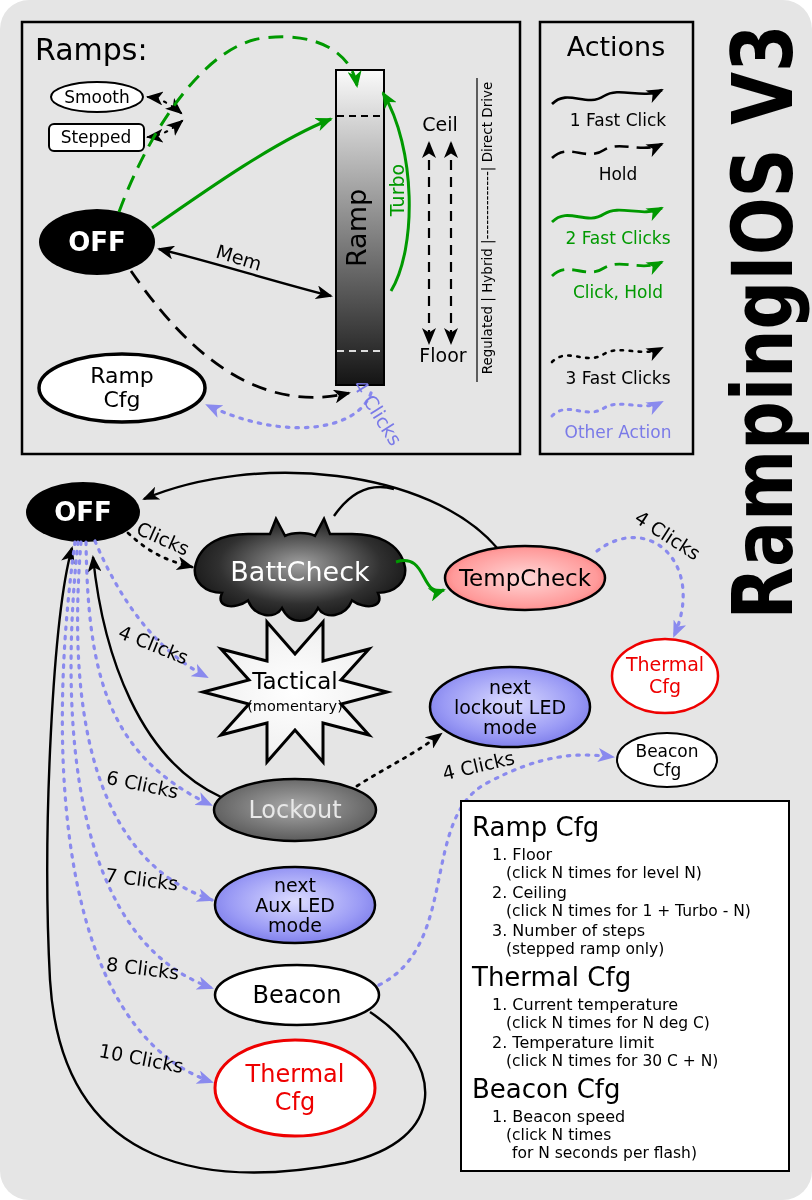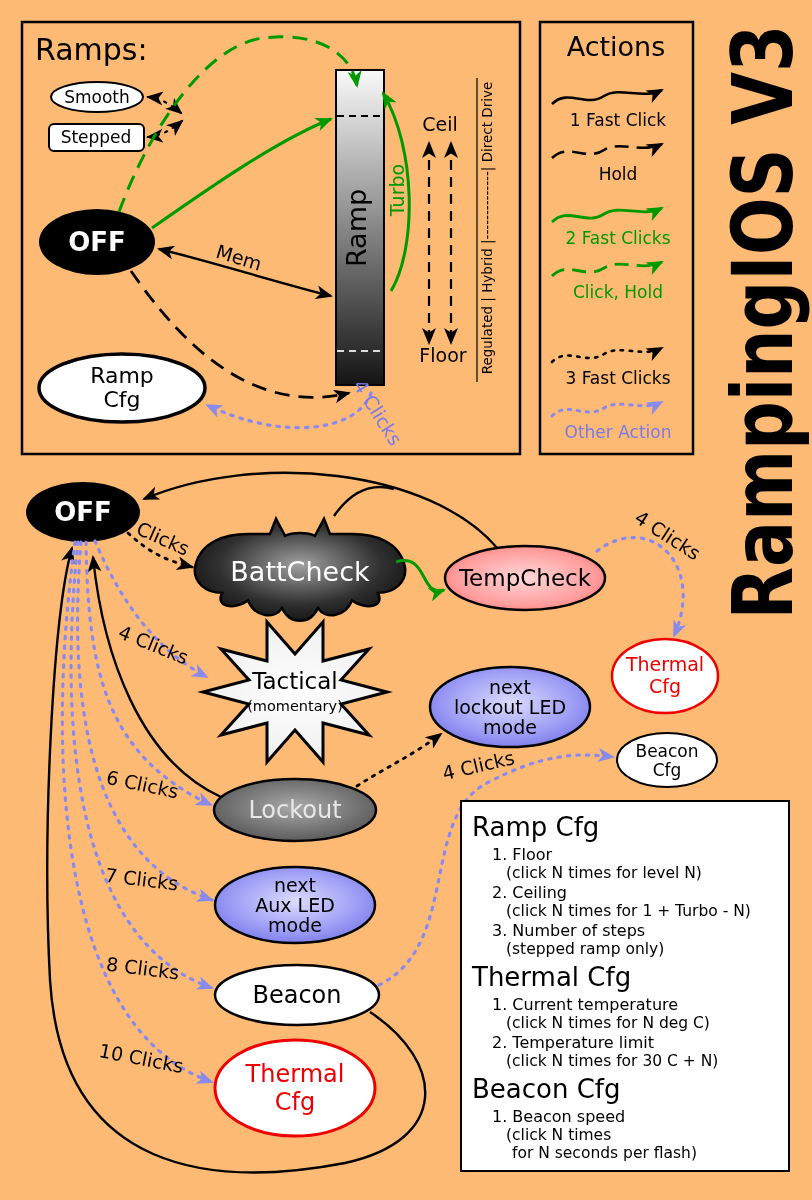--- a/index.html
+++ b/index.html
@@ -1,16 +1,16 @@
 <!DOCTYPE html>
 <html><head>
 <meta charset="utf-8">
 <style>
   html,body{margin:0;padding:0;background:#ffffff;}
-  .stage{position:relative;width:812px;height:1200px;background:#fdba74;overflow:hidden;}
+  .stage{position:relative;width:812px;height:1200px;background:#e5e5e5;overflow:hidden;border-radius:29px;}
   svg text{font-family:"DejaVu Sans","Liberation Sans",sans-serif;}
 </style>
 </head>
 <body>
 
 <div class="stage">
 <svg width="812" height="1200" viewBox="0 0 812 1200" xmlns="http://www.w3.org/2000/svg">
   <defs>
     <marker id="mb" markerWidth="18" markerHeight="14" refX="15" refY="7" orient="auto-start-reverse" markerUnits="userSpaceOnUse">
       <path d="M0,0 L17,7 L0,14 L4.5,7 Z" fill="#000000"></path>

